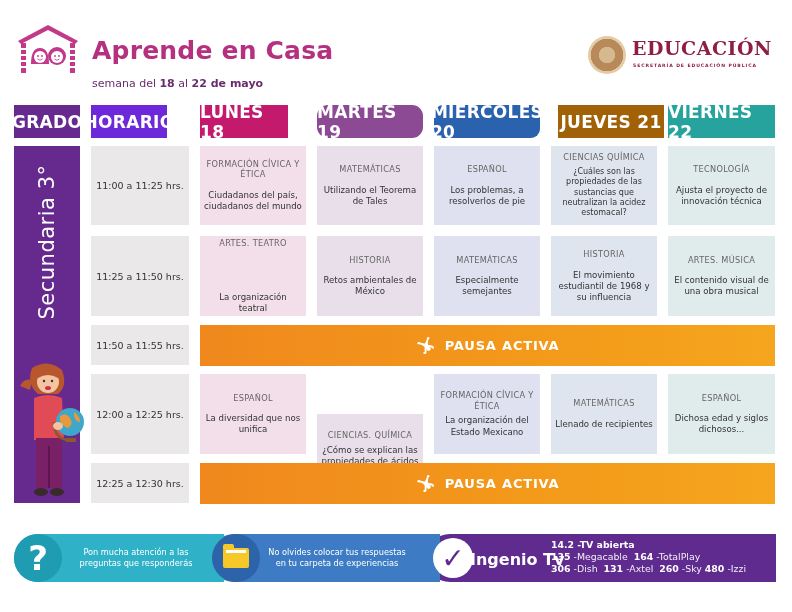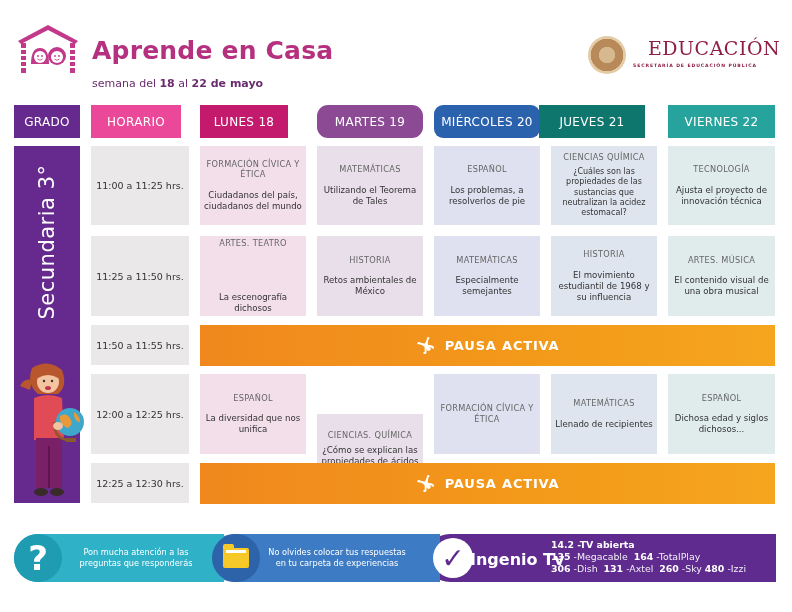--- a/index.html
+++ b/index.html
@@ -6,25 +6,25 @@
     html, body { width: 792px; height: 612px; background: #ffffff; overflow: hidden; }
     body { position: relative; font-family: "DejaVu Sans", "Liberation Sans", sans-serif; color: #444; }
 
     .header-logo { position: absolute; left: 17px; top: 24px; width: 62px; height: 50px; }
     .title { position: absolute; left: 92px; top: 36px; font-size: 25px; font-weight: bold; color: #b5307f; letter-spacing: 0.2px; }
     .subtitle { position: absolute; left: 92px; top: 77px; font-size: 11px; color: #6a2b6e; }
     .subtitle b { font-weight: bold; }
 
     .sep-logo { position: absolute; left: 588px; top: 36px; width: 38px; height: 38px; border-radius: 50%;
       background: radial-gradient(circle at 50% 50%, #d7b98f 0 30%, #b88a5a 31% 60%, #e2cba5 61% 100%); }
-    .sep-title { position: absolute; left: 648px; top: 37px; font-family: "DejaVu Serif", "Liberation Serif", serif;
-      font-size: 19px; font-weight: normal; color: #8f1e45; letter-spacing: 0.5px; }
+    .sep-title { position: absolute; left: 632px; top: 37px; font-family: "DejaVu Serif", "Liberation Serif", serif;
+      font-size: 19px; font-weight: bold; color: #8f1e45; letter-spacing: 0.5px; }
     .sep-sub { position: absolute; left: 633px; top: 63px; font-size: 4.6px; font-weight: bold; color: #8f1e45; letter-spacing: 0.9px; }
 
-    .hdr { position: absolute; top: 105px; height: 33px; color: #fff; font-size: 12px; font-weight: normal;
+    .hdr { position: absolute; top: 105px; height: 33px; color: #fff; font-size: 17px; font-weight: bold;
       display: flex; align-items: center; justify-content: center; letter-spacing: 0.3px; }
 
     .grado-col { position: absolute; left: 14px; top: 146px; width: 66px; height: 357px; background: #662a8f; overflow: hidden; }
     .grado-text { position: absolute; left: 33px; top: 96px; transform: translate(-50%, -50%) rotate(-90deg);
       white-space: nowrap; color: #fff; font-size: 21px; letter-spacing: 0.5px; }
 
     .time-cell { position: absolute; left: 91px; width: 98px; background: #ebe8ea; font-size: 9.5px; color: #333;
       display: flex; align-items: center; justify-content: center; }
 
     .class-cell { position: absolute; width: 106px; display: flex; flex-direction: column; align-items: center;
@@ -86,25 +86,25 @@
   <path d="M37.5 35 Q40 37.5 42.5 35" stroke="#c2398a" fill="none" stroke-width="0.8"></path>
 </svg>
 <div class="title">Aprende en Casa</div>
 <div class="subtitle"><span>semana del </span><b>18</b><span> al </span><b>22 de mayo</b></div>
 
 <div class="sep-logo"></div>
 <div class="sep-title">EDUCACIÓN</div>
 <div class="sep-sub">SECRETARÍA DE EDUCACIÓN PÚBLICA</div>
 
 <div class="hdr" style="left:14px;width:66px;background:#662a8f;">GRADO</div>
-<div class="hdr" style="left:91px;width:90px;background:#ec4899;">HORARIO</div>
+<div class="hdr" style="left:91px;width:76px;background:#6d28d9;">HORARIO</div>
 <div class="hdr" style="left:200px;width:88px;background:#c41a6e;">LUNES 18</div>
 <div class="hdr" style="left:317px;width:106px;background:#8c4a95;border-radius:11px;">MARTES 19</div>
 <div class="hdr" style="left:434px;width:106px;background:#2a62ae;border-radius:9px;">MIÉRCOLES 20</div>
-<div class="hdr" style="left:539px;width:106px;background:#0f766e;">JUEVES 21</div>
+<div class="hdr" style="left:558px;width:106px;background:#a16207;">JUEVES 21</div>
 <div class="hdr" style="left:668px;width:107px;background:#26a39d;">VIERNES 22</div>
 
 <div class="grado-col">
   <div class="grado-text">Secundaria 3°</div>
 </div>
 <svg class="girl" viewBox="0 0 80 140">
   <path d="M22 8 Q38 -2 52 10 Q58 26 48 34 L28 34 Q16 24 22 8 Z" fill="#b8572e"></path>
   <path d="M10 26 Q14 18 22 20 L20 30 Z" fill="#b8572e"></path>
   <circle cx="38" cy="22" r="11" fill="#f4c3a0"></circle>
   <path d="M26 14 Q38 6 50 14 L48 18 Q38 12 28 18 Z" fill="#b8572e"></path>
@@ -142,21 +142,21 @@
   <div class="topic tight" style="font-size:8px;">¿Cuáles son las propiedades de las sustancias que neutralizan la acidez estomacal?</div>
 </div>
 <div class="class-cell" style="left:668px;top:146px;height:79px;width:107px;background:#e0ecec;">
   <div class="subject">TECNOLOGÍA</div>
   <div class="topic">Ajusta el proyecto de innovación técnica</div>
 </div>
 
 <div class="time-cell" style="top:236px;height:80px;">11:25 a 11:50 hrs.</div>
 <div class="class-cell" style="left:200px;top:236px;height:80px;background:#f3dfea;gap:34px;">
   <div class="subject">ARTES. TEATRO</div>
-  <div class="topic">La escenografía dichosos</div>
+  <div class="topic">La organización teatral</div>
 </div>
 <div class="class-cell" style="left:317px;top:236px;height:80px;background:#e9dfeb;">
   <div class="subject">HISTORIA</div>
   <div class="topic">Retos ambientales de México</div>
 </div>
 <div class="class-cell" style="left:434px;top:236px;height:80px;background:#dfe0f0;">
   <div class="subject">MATEMÁTICAS</div>
   <div class="topic">Especialmente semejantes</div>
 </div>
 <div class="class-cell" style="left:551px;top:236px;height:80px;background:#dfe5ef;">
@@ -178,20 +178,21 @@
 <div class="class-cell" style="left:200px;top:374px;height:80px;background:#f3dfea;">
   <div class="subject">ESPAÑOL</div>
   <div class="topic">La diversidad que nos unifica</div>
 </div>
 <div class="class-cell" style="left:317px;top:374px;height:80px;background:#e9dfeb;margin-top:40px;">
   <div class="subject">CIENCIAS. QUÍMICA</div>
   <div class="topic tight">¿Cómo se explican las propiedades de ácidos y bases?</div>
 </div>
 <div class="class-cell" style="left:434px;top:374px;height:80px;background:#dfe0f0;">
   <div class="subject">FORMACIÓN CÍVICA Y ÉTICA</div>
+  <div class="topic tight">La organización del Estado Mexicano</div>
 </div>
 <div class="class-cell" style="left:551px;top:374px;height:80px;background:#dfe5ef;">
   <div class="subject">MATEMÁTICAS</div>
   <div class="topic">Llenado de recipientes</div>
 </div>
 <div class="class-cell" style="left:668px;top:374px;height:80px;width:107px;background:#e0ecec;">
   <div class="subject">ESPAÑOL</div>
   <div class="topic">Dichosa edad y siglos dichosos...</div>
 </div>
 

